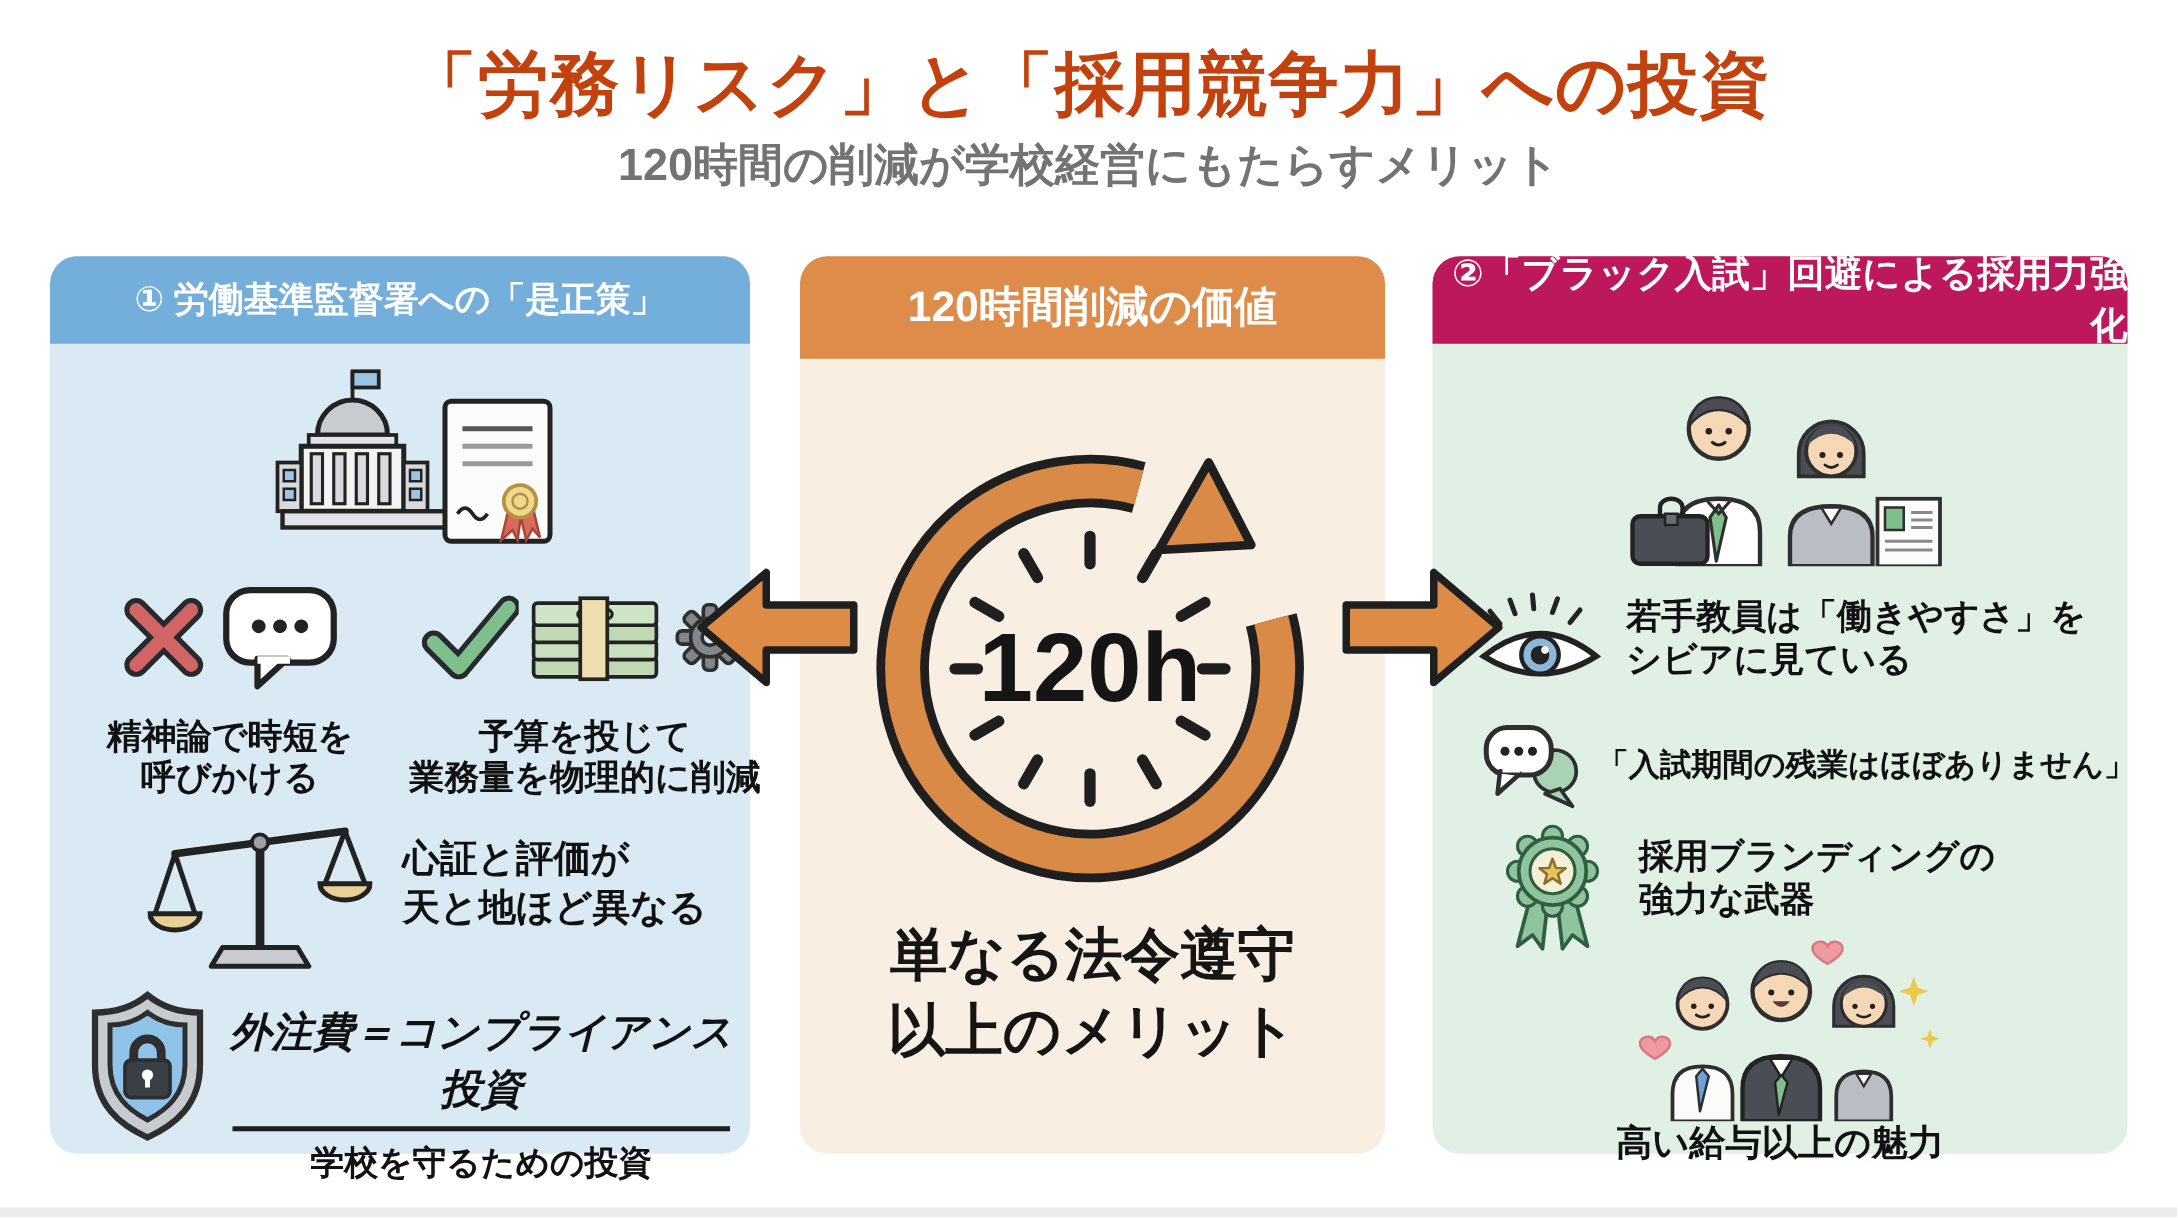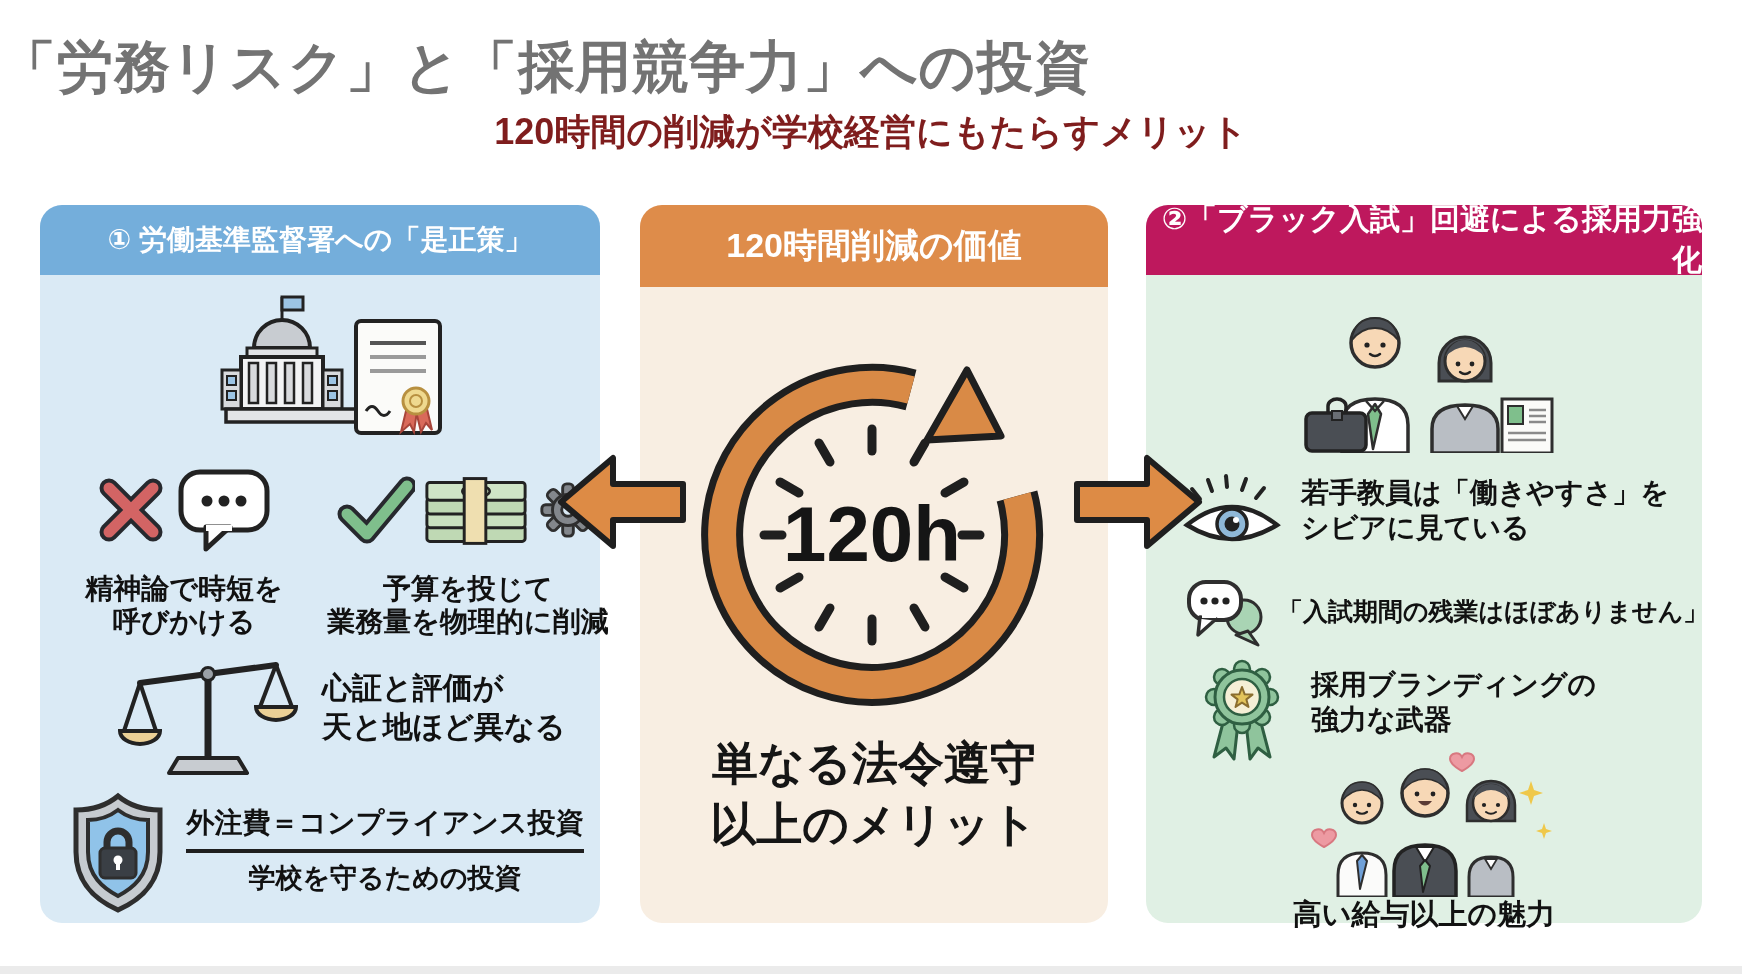--- a/index.html
+++ b/index.html
@@ -4,46 +4,46 @@
 <style>
   html,body{margin:0;padding:0;background:#ffffff;}
   #canvas{
     position:relative;width:1742px;height:974px;background:#ffffff;
     font-family:"Liberation Sans","DejaVu Sans",sans-serif;overflow:hidden;
     color:#111;
   }
   .abs{position:absolute;}
   
   .main-title{
-    left:0;right:0;top:30px;text-align:left;
-    font-size:56px;font-weight:900;letter-spacing:1px;color:#737373;
+    left:0;right:0;top:30px;text-align:center;
+    font-size:56px;font-weight:900;letter-spacing:1px;color:#c2410c;
   }
   .sub-title{
     left:0;right:0;top:108px;text-align:center;
-    font-size:36px;font-weight:800;color:#7f1d1d;
+    font-size:36px;font-weight:800;color:#737373;
   }
   
   .panel{border-radius:22px;}
   .panel-header{
     position:absolute;left:0;right:0;top:0;
     border-radius:22px 22px 0 0;
     display:flex;align-items:center;justify-content:center;
     color:#ffffff;font-weight:800;
   }
   #left-panel{left:40px;top:205px;width:560px;height:718px;background:#daeaf5;}
   #left-panel .panel-header{height:70px;background:#74aedb;font-size:28px;}
   #center-panel{left:640px;top:205px;width:468px;height:718px;background:#f8eee2;}
   #center-panel .panel-header{height:82px;background:#de8c4a;font-size:34px;}
   #right-panel{left:1146px;top:205px;width:556px;height:718px;background:#e0f0e4;}
   #right-panel .panel-header{height:70px;background:#be185d;font-size:30px;text-align:right;}
   
   .col-caption{font-size:28px;font-weight:800;text-align:center;line-height:1.18;}
   .scale-text{font-size:30px;font-weight:800;line-height:1.3;}
   .fraction{width:410px;text-align:center;}
-  .fraction .num{font-size:28px;font-weight:800;}
+  .fraction .num{font-size:33px;font-weight:800;font-style:italic;}
   .fraction .rule{border:none;border-top:4px solid #1f1f1f;margin:7px 6px;}
   .fraction .den{font-size:27px;font-weight:700;}
   
   .center-message{left:0;right:0;top:528px;text-align:center;
     font-size:46px;font-weight:900;line-height:1.32;color:#151515;}
   
   .eye-text,.award-text{font-size:28px;font-weight:800;line-height:1.25;}
   .quote-text{font-size:25px;font-weight:800;white-space:nowrap;}
   .team-caption{left:0;right:0;top:690px;text-align:center;font-size:29px;font-weight:900;}
   

